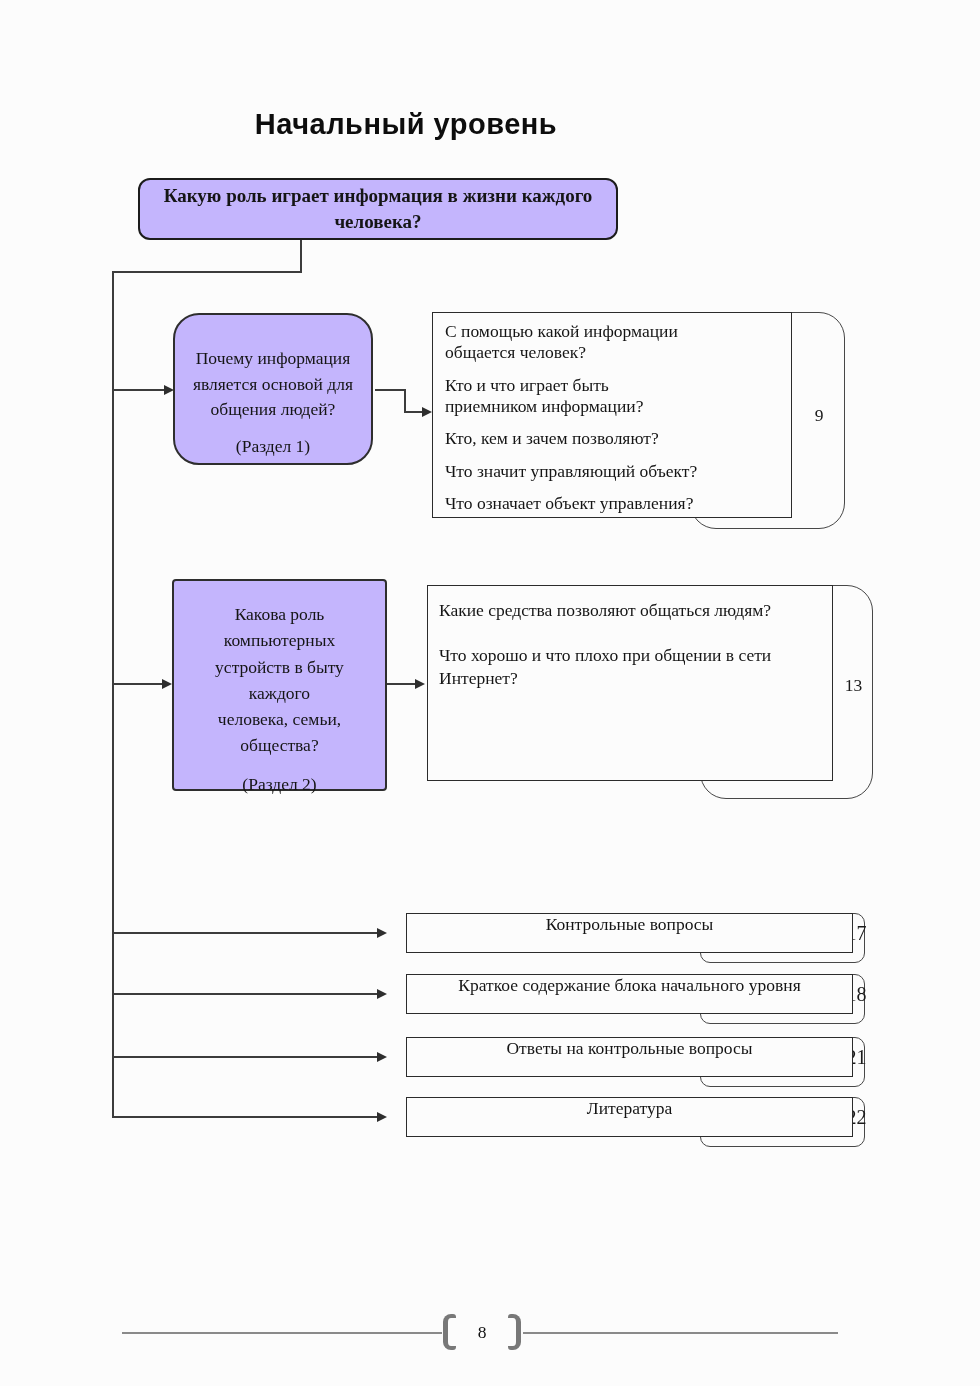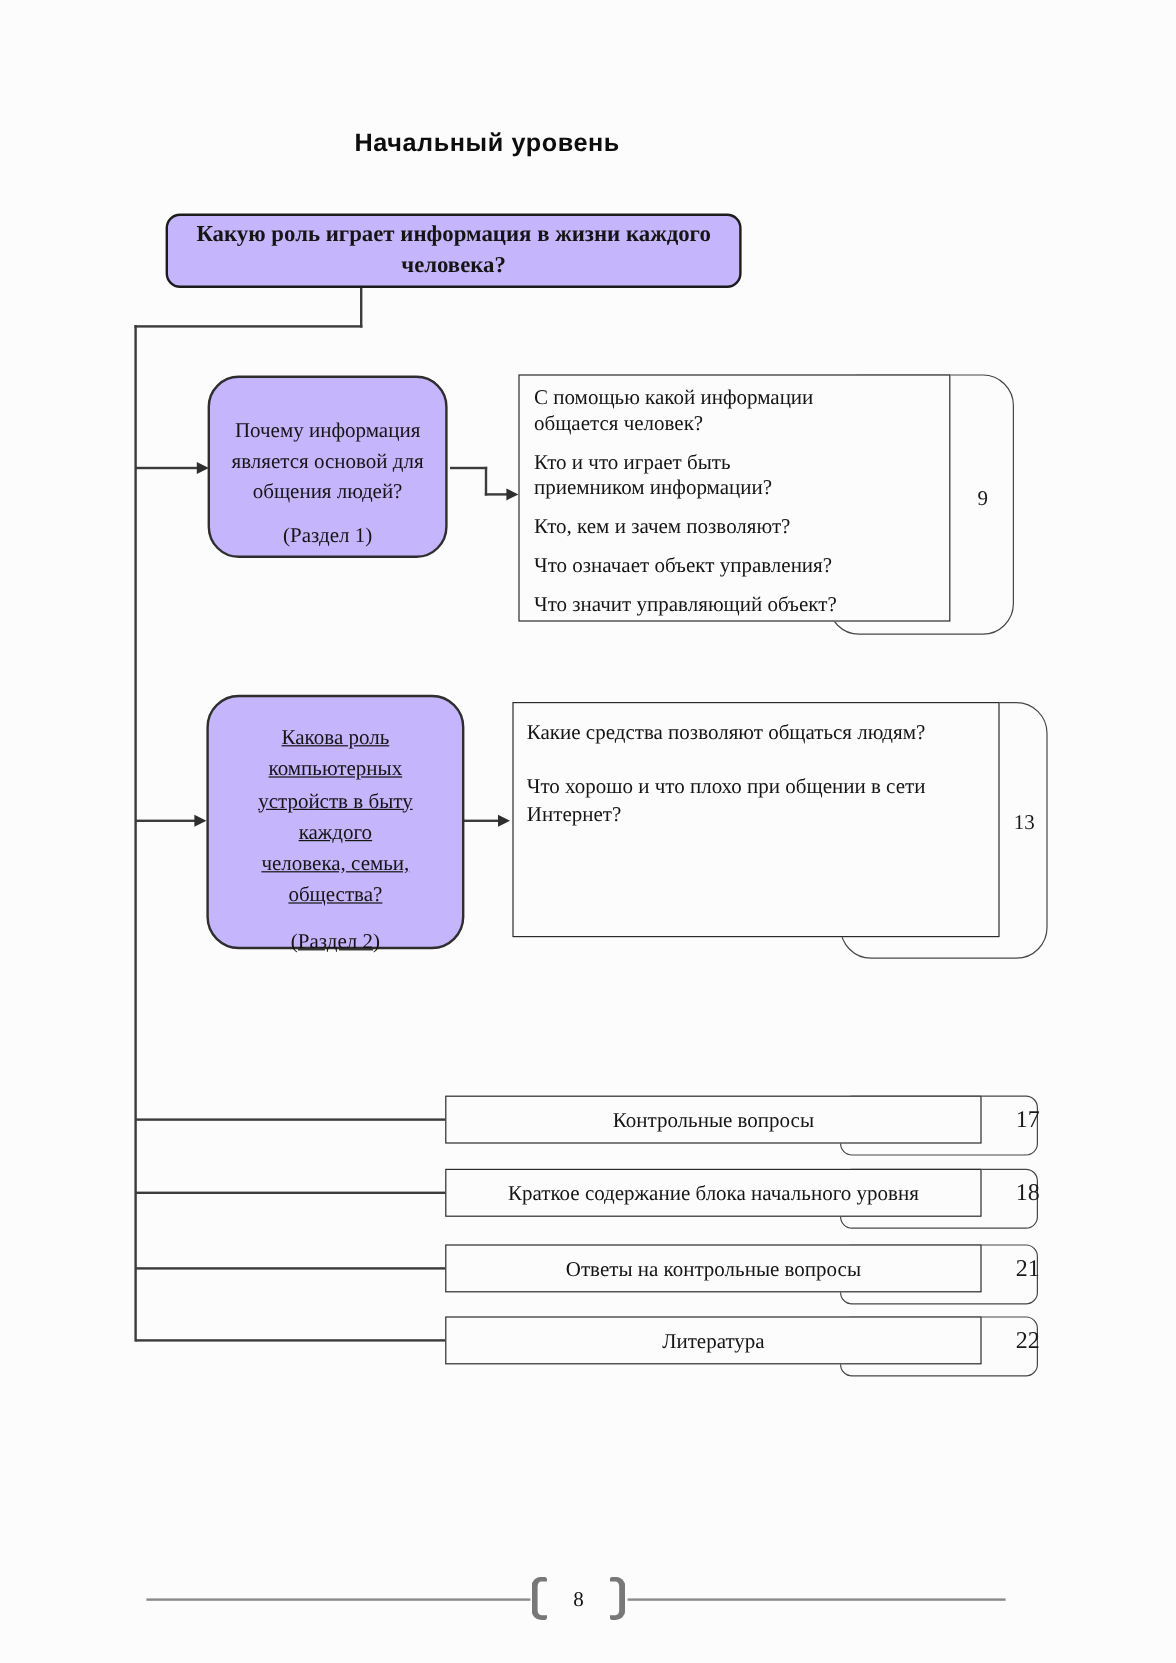--- a/index.html
+++ b/index.html
@@ -4,36 +4,36 @@
 <style>
   html,body{margin:0;padding:0;background:#e9e9e9;}
   .page{
     position:relative;width:980px;height:1386px;margin:0 auto;
     background:#fcfcfc;overflow:hidden;
     font-family:"Liberation Serif","DejaVu Serif",serif;color:#151515;
   }
   .title{
     position:absolute;top:108px;left:0;width:812px;text-align:center;
     font-family:"Liberation Sans","DejaVu Sans",sans-serif;
-    font-weight:bold;font-size:21px;letter-spacing:0.5px;color:#0d0d0d;
+    font-weight:bold;font-size:29px;letter-spacing:0.5px;color:#0d0d0d;
   }
   .box{position:absolute;box-sizing:border-box;background:#c4b5fd;}
   .root-box{
     left:138px;top:178px;width:480px;height:62px;
     border:2px solid #1c1c1c;border-radius:12px;
     display:flex;align-items:center;justify-content:center;text-align:center;
     font-weight:bold;font-size:19px;line-height:1.35;padding:0 14px;
   }
   .round-box{
     border:2px solid #2e2e2e;border-radius:26px;
     display:flex;flex-direction:column;align-items:center;justify-content:center;
     text-align:center;font-size:17.5px;line-height:1.45;padding:6px 8px;
   }
   .sec1-box{left:173px;top:313px;width:200px;height:152px;}
-  .sec2-box{left:172px;top:579px;width:215px;height:212px;border-radius:27px;line-height:1.5;text-decoration:underline;}
+  .sec2-box{left:172px;top:579px;width:215px;height:212px;border-radius:4px;line-height:1.5;}
   .sec-label{margin-top:12px;}
   .qlines{white-space:pre-line;margin-top:28px;}
   .tab{
     position:absolute;box-sizing:border-box;background:#fcfcfc;
     border:1.6px solid #474747;border-radius:26px;
   }
   .tab1{left:690px;top:312px;width:155px;height:217px;}
   .tab2{left:700px;top:585px;width:173px;height:214px;}
   .qrect{
     position:absolute;box-sizing:border-box;background:#fcfcfc;
@@ -48,22 +48,22 @@
     font-size:17.5px;color:#1a1a1a;
   }
   .pn1{left:793px;top:312px;width:52px;height:206px;}
   .pn2{left:834px;top:585px;width:39px;height:200px;}
   .rowtab{
     position:absolute;box-sizing:border-box;background:#fcfcfc;
     border:1.5px solid #474747;border-radius:10px;width:165px;height:50px;left:700px;
   }
   .rowrect{
     position:absolute;box-sizing:border-box;background:#fcfcfc;
-    border:1.6px solid #2b2b2b;left:371px;width:447px;height:40px;
-    display:flex;align-items:center;justify-content:center;text-align:center;
+    border:1.6px solid #2b2b2b;left:406px;width:447px;height:40px;
+    display:flex;justify-content:center;text-align:center;
     font-size:17.5px;
   }
   .rowpn{width:43px;height:40px;font-size:20px;left:835px;}
   .hline,.vline{position:absolute;background:#3c3c3c;}
   .hline{height:2px;}
   .vline{width:2px;}
   .arrow-r{
     position:absolute;width:0;height:0;
     border-top:5.5px solid transparent;border-bottom:5.5px solid transparent;
     border-left:10px solid #2e2e2e;
@@ -122,22 +122,22 @@
   </div>
 
   <div class="tab tab1"></div>
   <div class="pagenum pn1">9</div>
   <div class="qrect qrect1">
     <p class="qpara">С помощью какой информации
 общается человек?</p>
     <p class="qpara">Кто и что играет быть
 приемником информации?</p>
     <p class="qpara">Кто, кем и зачем позволяют?</p>
+    <p class="qpara">Что значит управляющий объект?</p>
     <p class="qpara">Что означает объект управления?</p>
-    <p class="qpara">Что значит управляющий объект?</p>
   </div>
 
   <div class="box round-box sec2-box">
     <div class="qlines">Какова роль
 компьютерных
 устройств в быту
 каждого
 человека, семьи,
 общества?</div>
     <div class="sec-label">(Раздел 2)</div>

